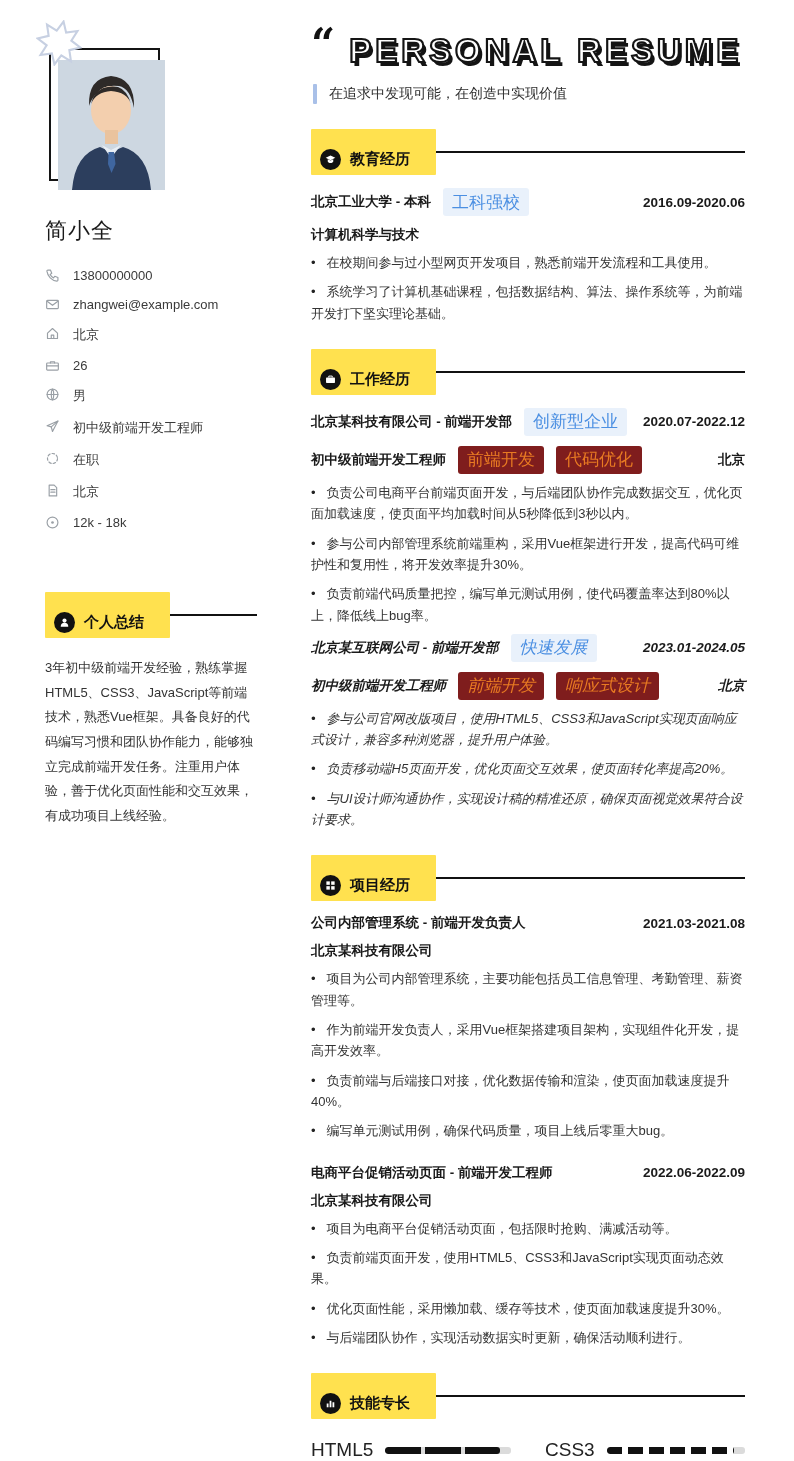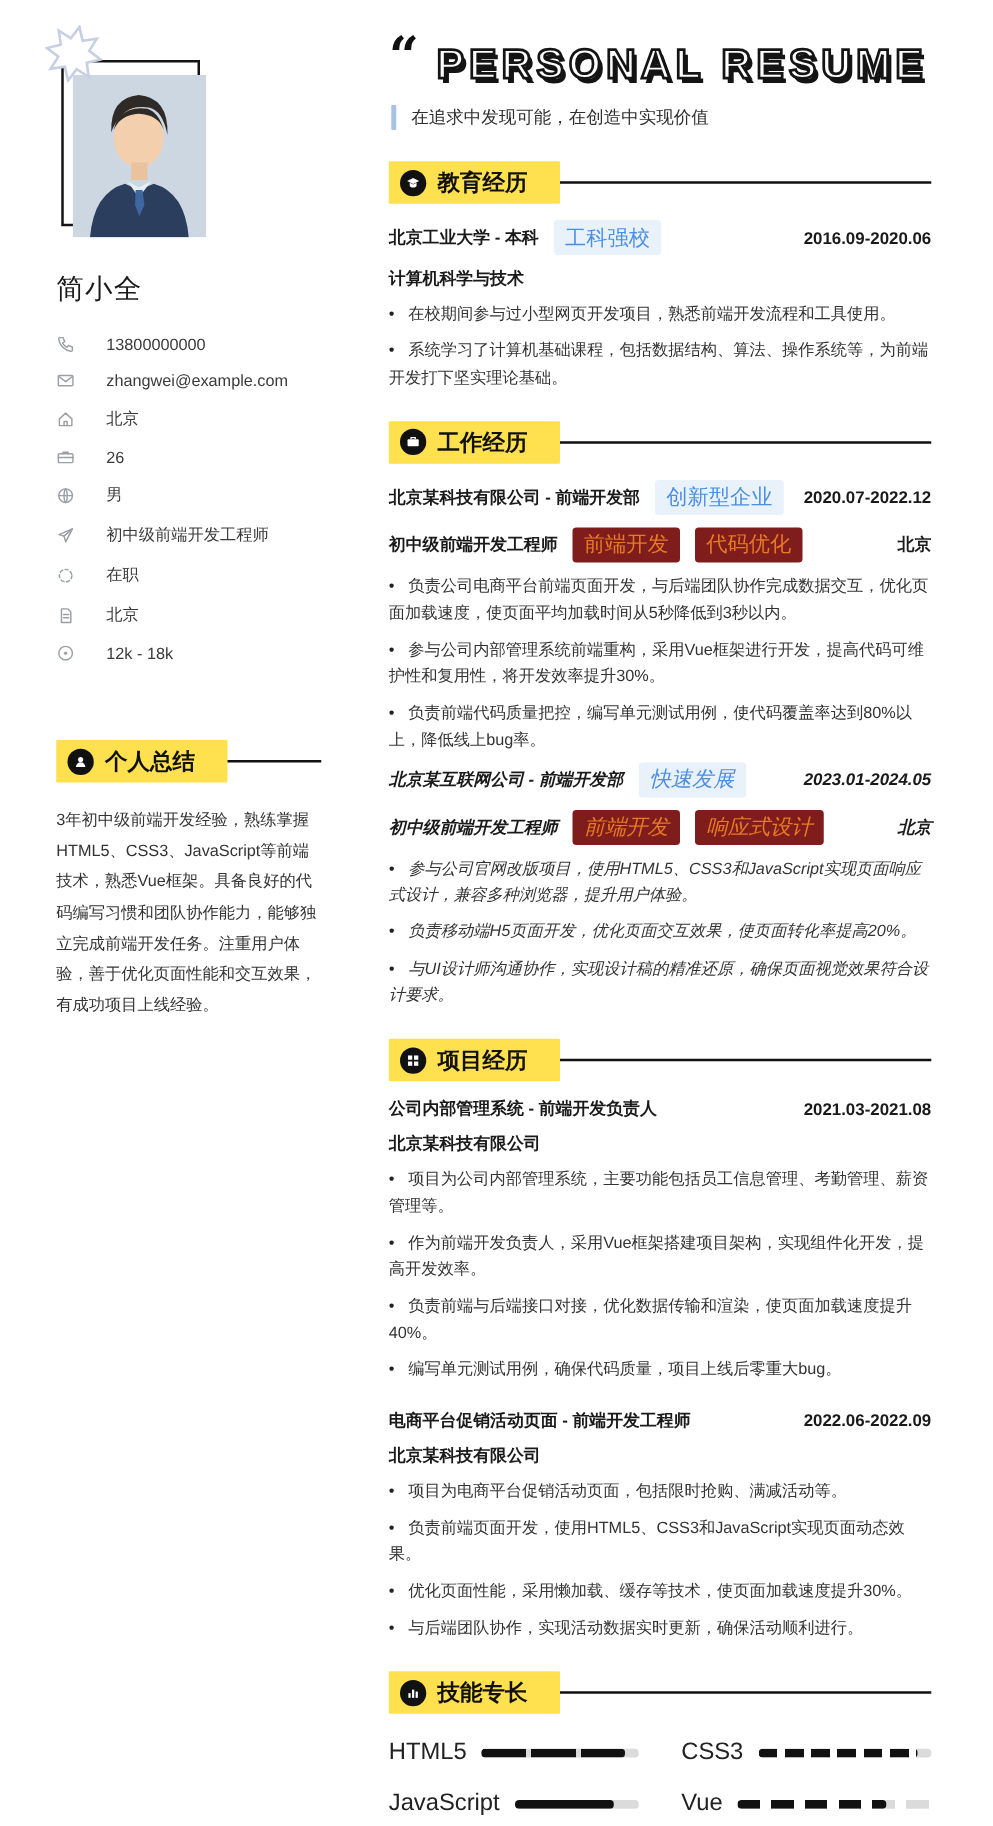--- a/index.html
+++ b/index.html
@@ -12,27 +12,27 @@
 
   
   .sidebar{width:212px;flex:0 0 212px;}
   .photo-wrap{position:relative;margin-top:36px;margin-left:13px;width:107px;height:130px;}
   .burst{position:absolute;top:-40px;left:-22px;width:46px;height:46px;z-index:2;}
   .photo-frame{position:absolute;top:-12px;left:-9px;width:107px;height:129px;border:2.5px solid #141414;z-index:0;background:#fff;}
   .photo{position:relative;z-index:1;width:107px;height:130px;overflow:hidden;}
   .photo svg{display:block;}
   .name{font-size:22px;font-weight:400;color:#1a1a1a;margin:26px 0 0 0;letter-spacing:1px;}
   .contacts{list-style:none;margin:22px 0 0 0;padding:0;}
-  .contacts li{display:flex;align-items:center;gap:25px;margin-bottom:14px;font-size:13px;color:#3a3a3a;}
+  .contacts li{display:flex;align-items:flex-start;gap:13px;margin-bottom:14px;font-size:13px;color:#3a3a3a;}
   .cicon{width:15px;height:15px;color:#9aa0a6;flex:0 0 15px;display:flex;}
   .cicon svg{width:15px;height:15px;stroke:#9aa0a6;fill:none;stroke-width:1.4;stroke-linecap:round;stroke-linejoin:round;}
 
   
   .sec-head{display:flex;align-items:center;}
-  .sec-label{background:#FFE14F;display:inline-flex;align-items:center;gap:9px;padding:5px 26px 5px 9px;font-weight:700;font-size:18px;color:#111;border-radius:1px;}
+  .sec-label{background:#FFE14F;display:inline-flex;align-items:center;gap:9px;padding:20px 26px 5px 9px;font-weight:700;font-size:15px;color:#111;border-radius:1px;}
   .sec-ico{width:21px;height:21px;background:#111;border-radius:50%;display:flex;align-items:center;justify-content:center;flex:0 0 21px;}
   .sec-ico svg{width:11px;height:11px;fill:#fff;}
   .sec-line{flex:1;height:0;border-top:2px solid #111;}
 
   .side-section{margin-top:62px;}
   .summary-text{font-size:13px;line-height:1.9;color:#333;margin:18px 0 0 0;}
 
   
   .main{flex:1;min-width:0;padding-top:2px;}
   .title-row{display:flex;align-items:flex-start;}

